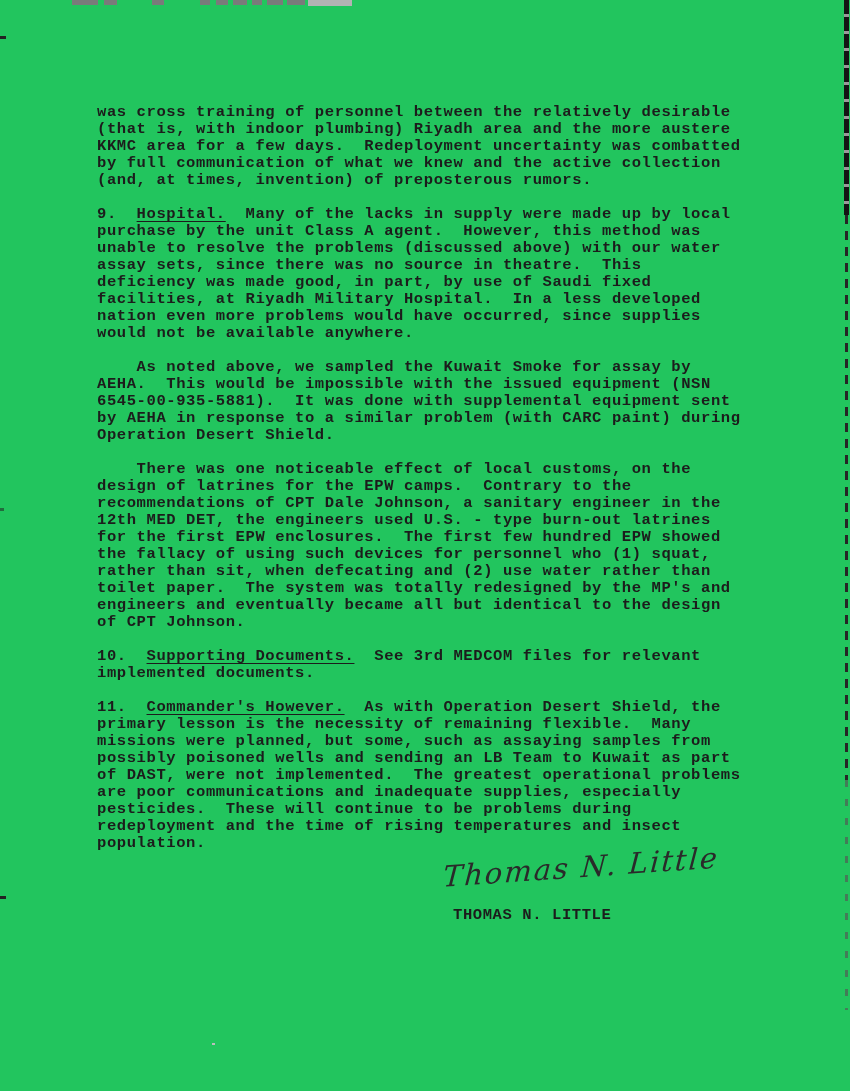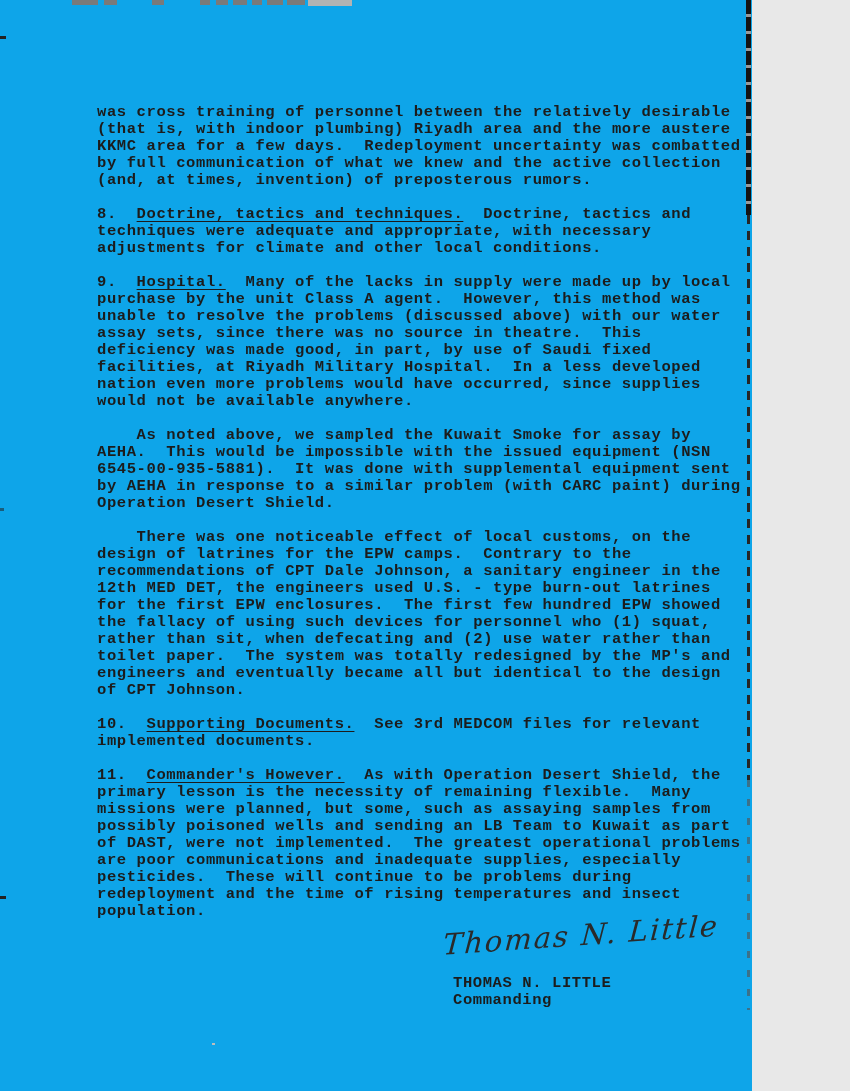--- a/index.html
+++ b/index.html
@@ -1,20 +1,20 @@
 <!DOCTYPE html>
 <html><head>
 <meta charset="utf-8">
 <style>
   html, body { margin: 0; padding: 0; background: #e8e8e8; }
   .page {
     position: relative;
-    width: 752px;
+    width: 850px;
     height: 1091px;
-    background: #0ea5e9;
+    background: #22c55e;
     overflow: hidden;
     font-family: "Liberation Mono", "DejaVu Sans Mono", monospace;
     text-decoration: underline;
   }
   .content {
     position: absolute;
     left: 97px;
     top: 104px;
     width: 690px;
     color: #1c1c1c;
@@ -97,23 +97,20 @@
 
   <div class="artifact dot" style="left:212px;top:1043px;width:3px;height:2px;"></div>
 
   <div class="content">
     <div id="paragraph-host">
         <div class="para"><span>was cross training of personnel between the relatively desirable
 (that is, with indoor plumbing) Riyadh area and the more austere
 KKMC area for a few days.  Redeployment uncertainty was combatted
 by full communication of what we knew and the active collection
 (and, at times, invention) of preposterous rumors.</span></div>
-        <div class="para"><span>8.  </span><span class="u">Doctrine, tactics and techniques.</span><span>  Doctrine, tactics and
-techniques were adequate and appropriate, with necessary
-adjustments for climate and other local conditions.</span></div>
         <div class="para"><span>9.  </span><span class="u">Hospital.</span><span>  Many of the lacks in supply were made up by local
 purchase by the unit Class A agent.  However, this method was
 unable to resolve the problems (discussed above) with our water
 assay sets, since there was no source in theatre.  This
 deficiency was made good, in part, by use of Saudi fixed
 facilities, at Riyadh Military Hospital.  In a less developed
 nation even more problems would have occurred, since supplies
 would not be available anywhere.</span></div>
         <div class="para"><span>    As noted above, we sampled the Kuwait Smoke for assay by
 AEHA.  This would be impossible with the issued equipment (NSN
@@ -139,17 +136,16 @@
 of DAST, were not implemented.  The greatest operational problems
 are poor communications and inadequate supplies, especially
 pesticides.  These will continue to be problems during
 redeployment and the time of rising temperatures and insect
 population.</span></div>
       </div>
 
     <div class="sig-block">
       <div class="signature">Thomas N. Little</div>
       <div class="typed-line">THOMAS N. LITTLE</div>
-      <div class="typed-line">Commanding</div>
     </div>
   </div>
 
 </div>
 
 </body></html>

